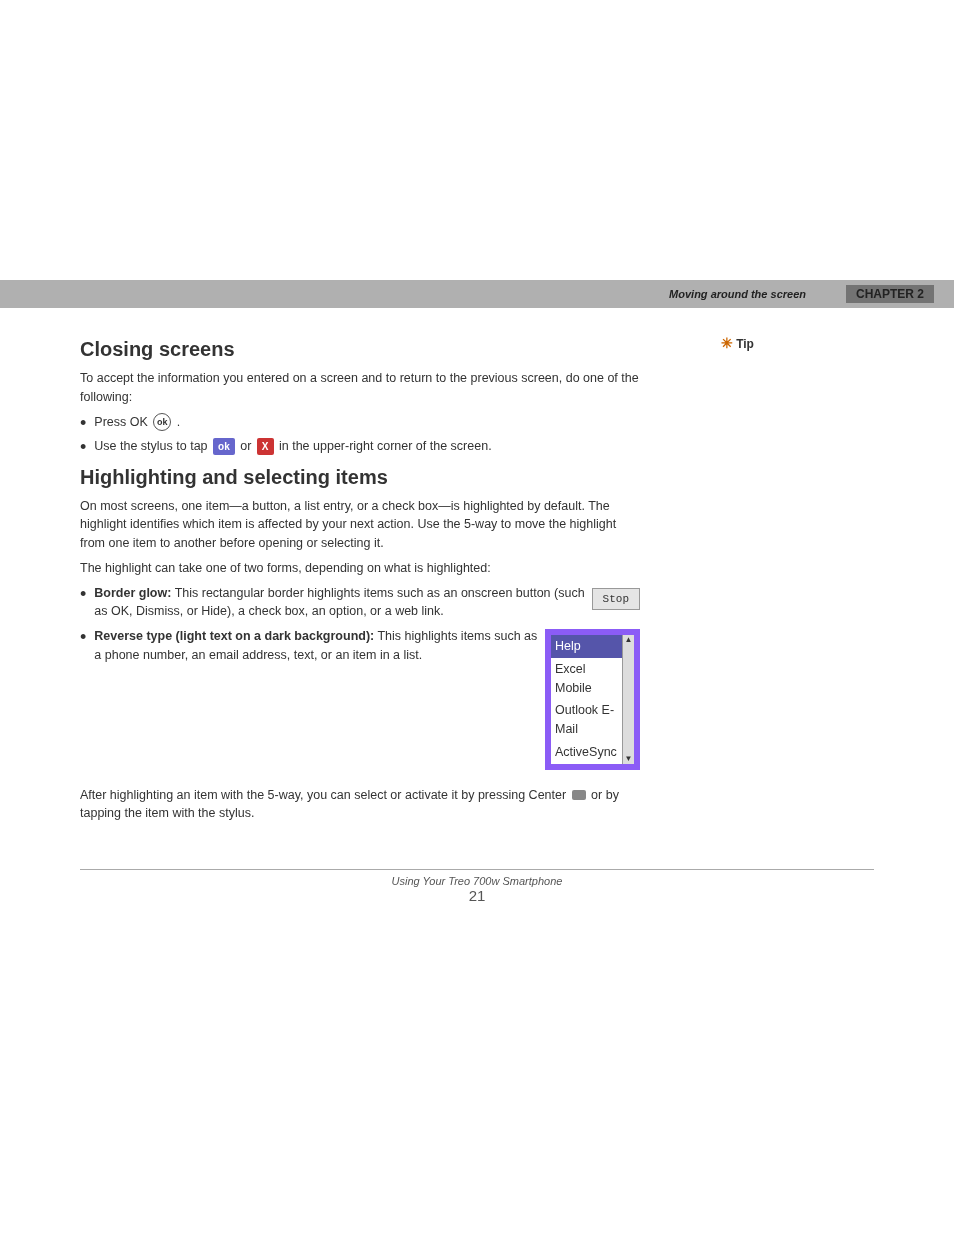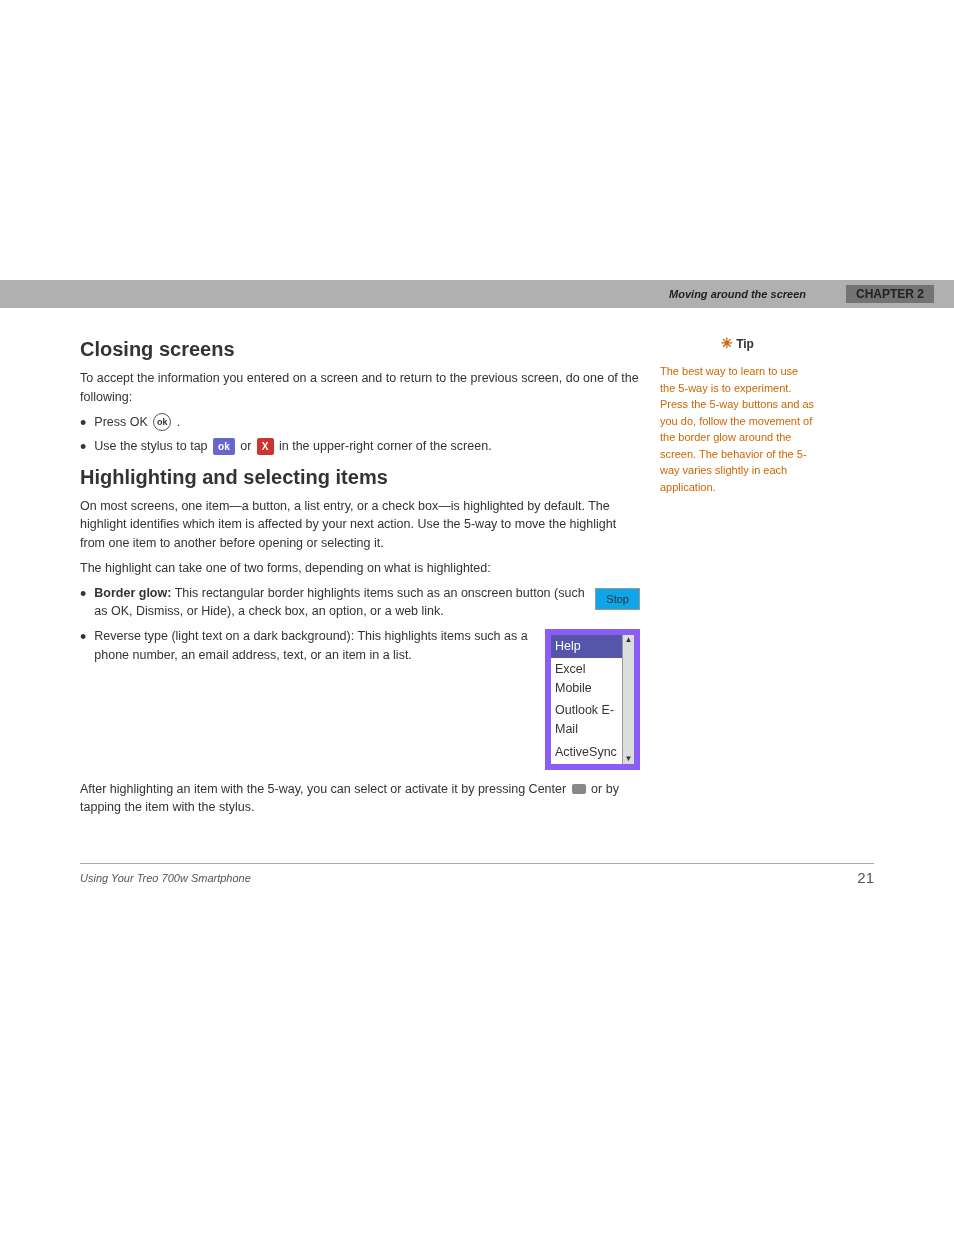--- a/index.html
+++ b/index.html
@@ -144,25 +144,25 @@
       padding: 1px 5px;
       vertical-align: middle;
       margin: 0 2px;
       border-radius: 2px;
     }
 
     
     .stop-button-img {
       display: inline-block;
       border: 1px solid #999;
-      background: #0ea5e9;
+      background: #e5e5e5;
       padding: 2px 10px;
       font-size: 11px;
       color: #333;
-      font-family: Liberation Sans, sans-serif;
+      font-family: Liberation Mono, monospace;
       vertical-align: middle;
     }
     .list-example-row {
       padding: 2px 4px;
       color: #333;
       background: #fff;
       display: flex;
       align-items: center;
       justify-content: space-between;
     }
@@ -215,20 +215,21 @@
     }
 
     
     .footer {
       border-top: 1px solid #aaa;
       margin: 20px 80px 36px 80px;
       padding-top: 5px;
       display: flex;
       justify-content: space-between;
       align-items: center;
+      flex-direction: column;
     }
     .footer-left {
       font-size: 11px;
       color: #555;
       font-style: italic;
     }
     .footer-right {
       font-size: 15px;
       color: #555;
     }
@@ -295,21 +296,21 @@
                 <span>Stop</span>
               </div>
             </div>
           </div>
         </li>
 
         <li style="align-items:flex-start; margin-top:6px;">
           <span class="bullet-dot">•</span>
           <div class="bullet-content-row">
             <div class="bullet-text-block">
-              <span style="font-weight:normal;">Reverse type (light text on a dark background):</span>
+              <span style="font-weight:bold;">Reverse type (light text on a dark background):</span>
               <span>This highlights items such as a phone number, an email address, text, or an item in a list.</span>
             </div>
 
             <div style="flex-shrink:0; padding-top:2px;">
               <div style="display:flex; border:6px solid #8b5cf6; width:95px;">
                 <div style="flex:1;">
                   <div class="list-example-row highlighted">
                     <span>Help</span>
                   </div>
                   <div class="list-example-row">
@@ -326,36 +327,35 @@
                 <div style="width:12px; background:#ddd; border-left:1px solid #999; display:flex; flex-direction:column; justify-content:space-between; align-items:center; padding:1px 0;">
                   <div style="font-size:8px; color:#333; line-height:1;">▲</div>
                   <div style="font-size:8px; color:#333; line-height:1;">▼</div>
                 </div>
               </div>
             </div>
           </div>
         </li>
       </ul>
 
-      <p class="body-text" style="margin-top:10px;">
+      <p class="body-text" style="margin-top:16px;">
         <span>After highlighting an item with the 5-way, you can select or activate it by pressing Center</span>
         <span class="center-btn"></span>
         <span>or by tapping the item with the stylus.</span>
       </p>
     </div>
 
   </div>
 
   <div class="sidebar">
     <div class="tip-section">
       <div class="tip-header">
         <span class="tip-star">✳</span>
         <span> Tip</span>
       </div>
-      <div class="tip-text">The best way to learn to use the 5-way is to experiment. Press the 5-way buttons and as you do, follow the movement of the border glow around the screen. The behavior of the 5-way varies slightly in each application.</div>
     </div>
   </div>
 
 </div>
 
 <div class="footer">
   <div class="footer-left">Using Your Treo 700w Smartphone</div>
   <div class="footer-right">21</div>
 </div>
 

